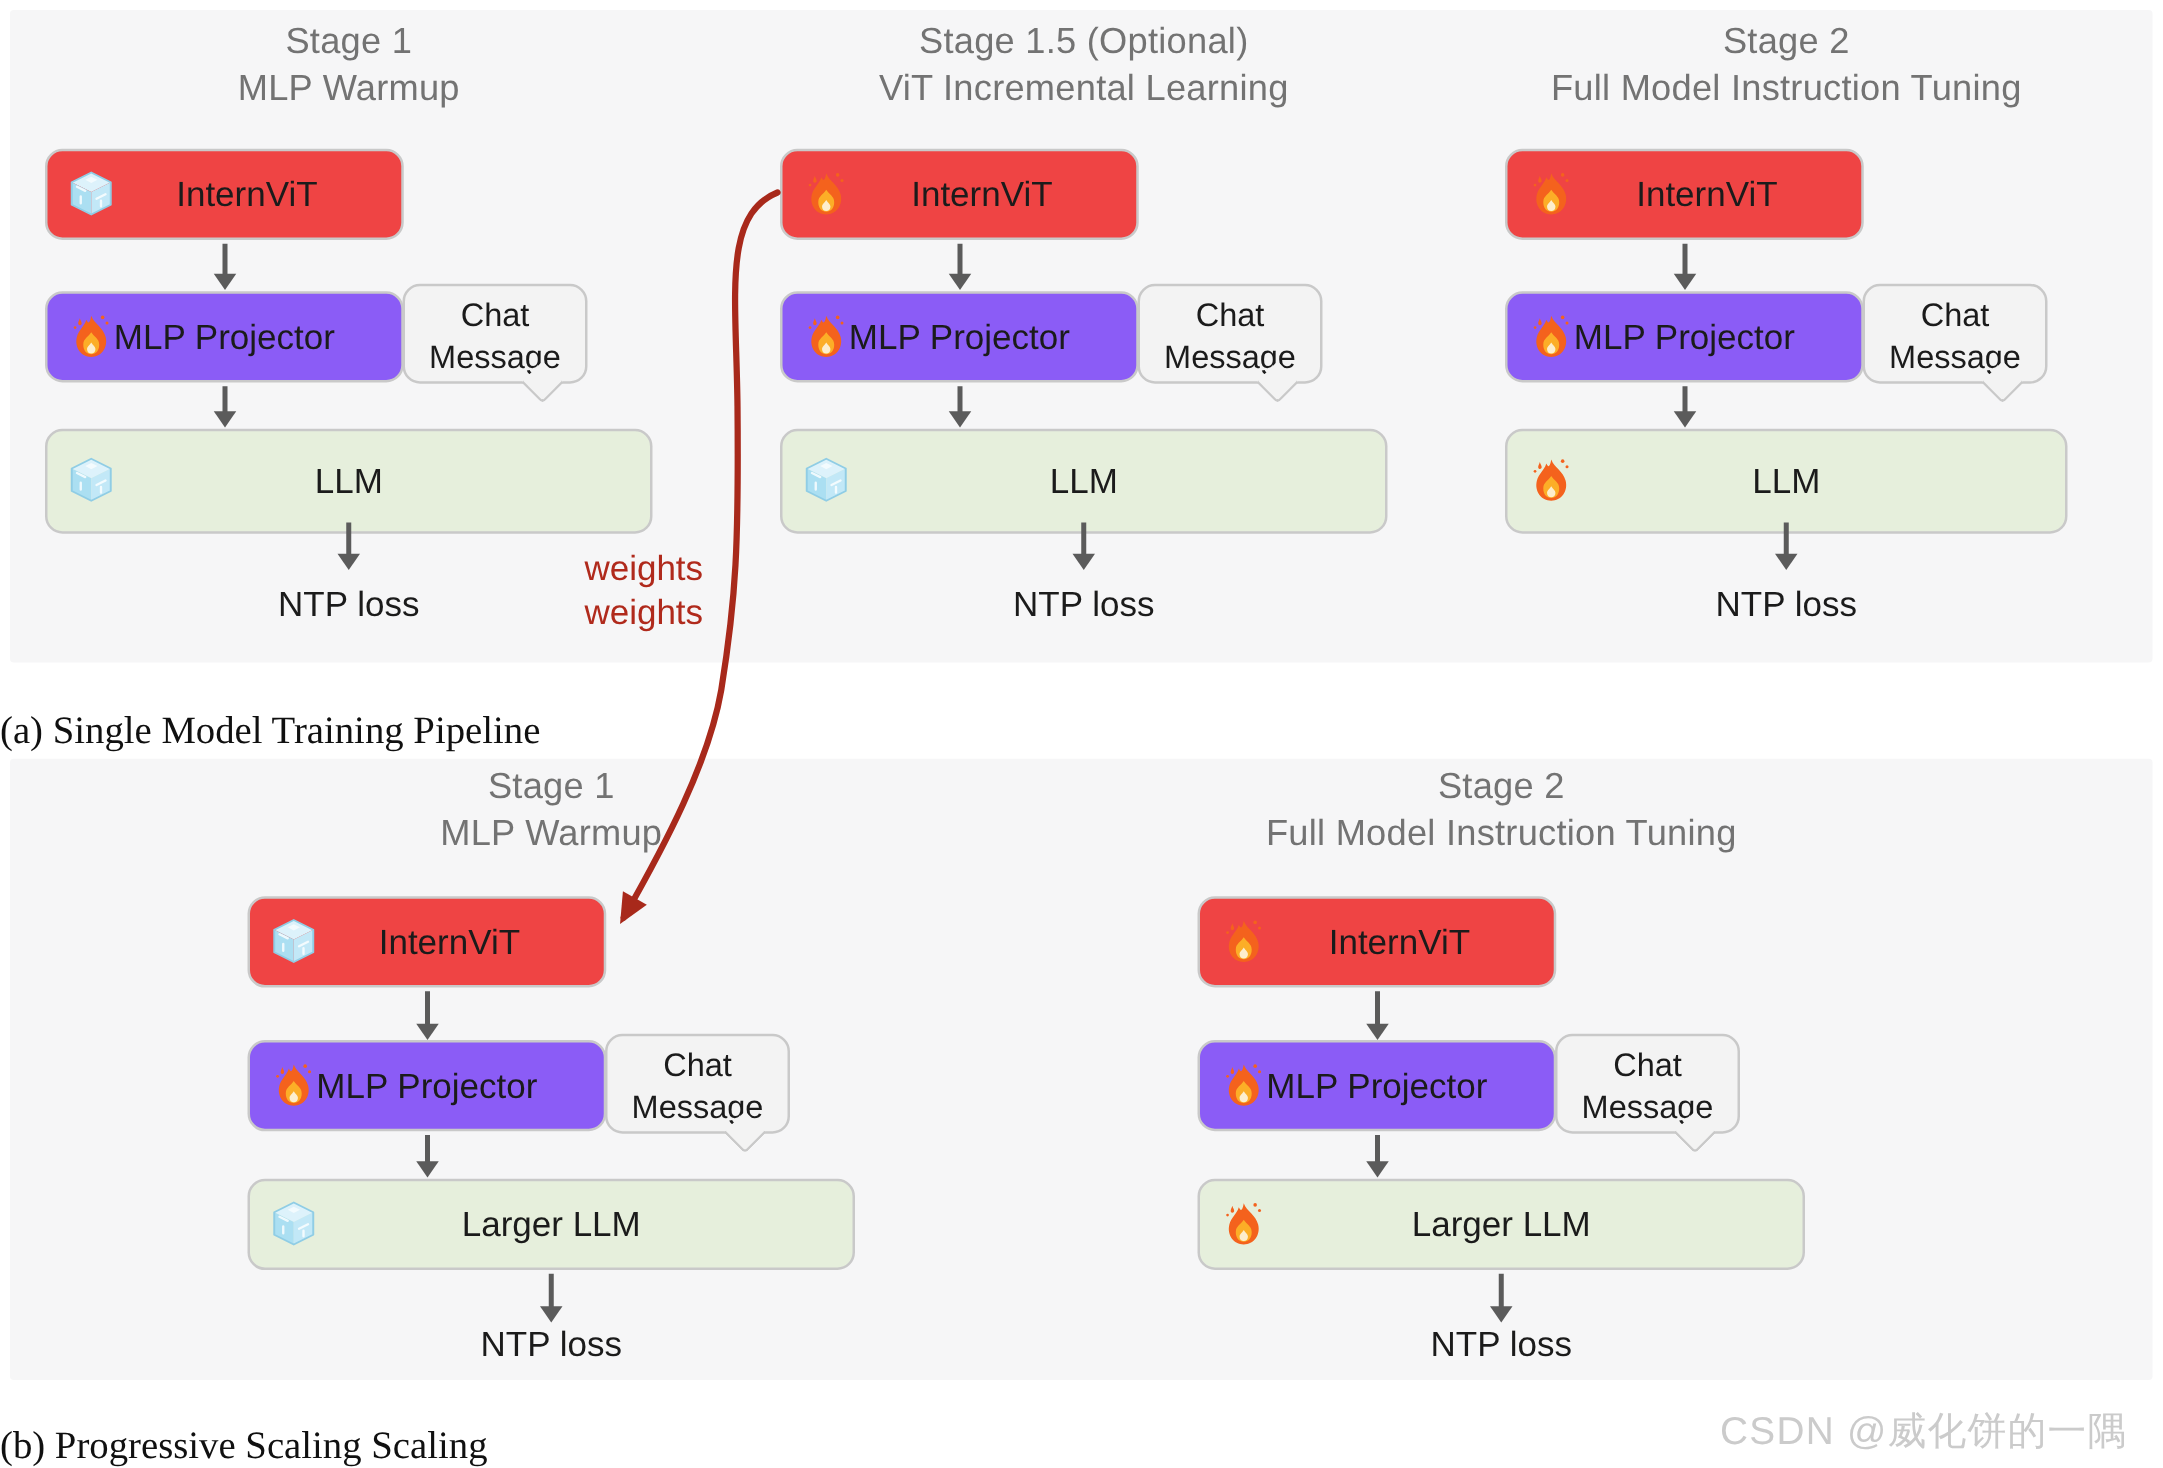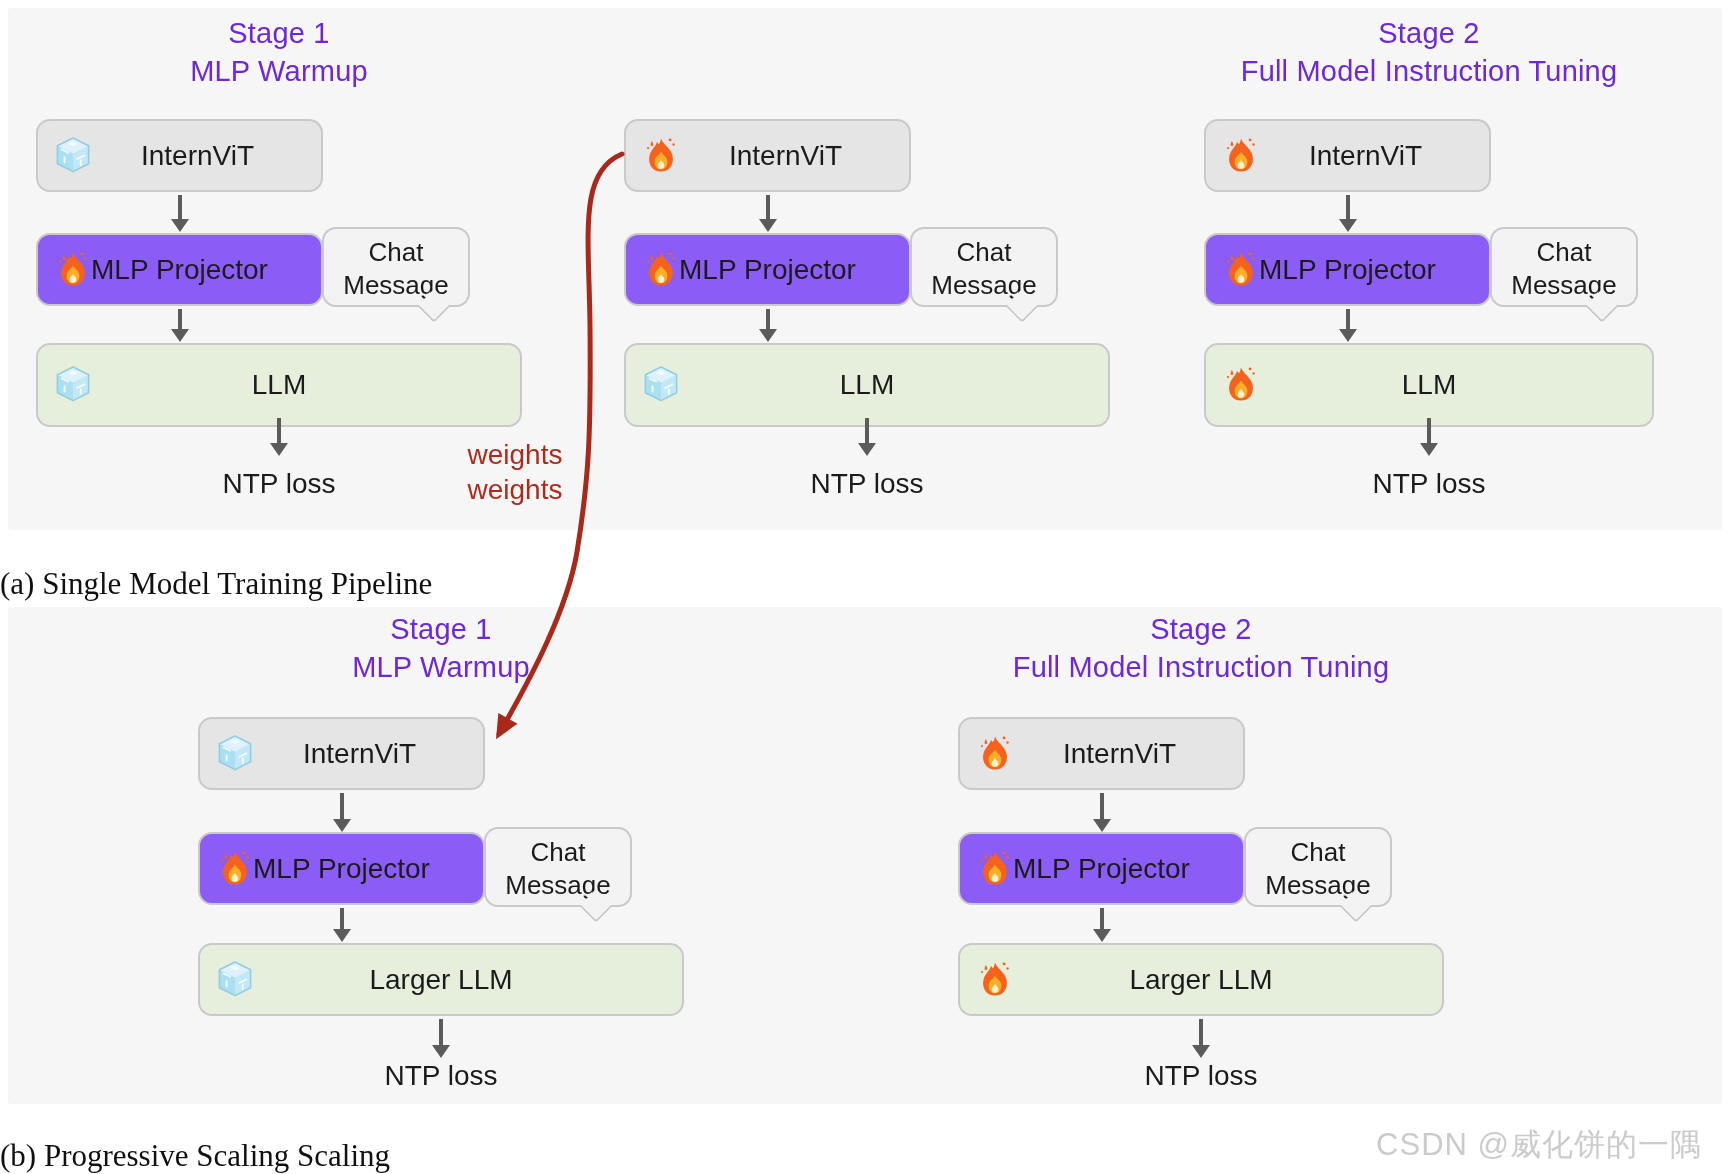--- a/index.html
+++ b/index.html
@@ -7,28 +7,28 @@
     position:relative;width:1730px;height:1174px;overflow:hidden;
     font-family:"Liberation Sans","DejaVu Sans",sans-serif;background:#ffffff;
   }
   .panel{position:absolute;left:8px;width:1714px;background:#f6f6f7;border-radius:3px;}
   #panel-a{top:8px;height:522px;}
   #panel-b{top:607px;height:497px;}
 
   .col{position:absolute;top:0;height:1174px;}
 
   .stage-title{position:absolute;width:100%;text-align:center;font-size:29px;line-height:38px;
-    color:#6d28d9;font-weight:500;letter-spacing:.2px;}
+    color:#737373;font-weight:500;letter-spacing:.2px;}
   .t-a{top:14px;} .t-b{top:610px;}
 
   .box{position:absolute;left:0;height:73px;box-sizing:border-box;border:2.5px solid #c9c9c9;
     border-radius:14px;display:flex;align-items:center;}
   .sm{width:287px;}
   .llm{width:100%;}
-  .vit{background:#e5e5e5;padding-left:36px;}
+  .vit{background:#ef4444;padding-left:36px;}
   .mlp{background:#8b5cf6;}
   .grn{background:#e6efdc;}
   .r1-a{top:119px;} .r2-a{top:233px;} .r3-a{top:343px;height:84px;}
   .r1-b{top:717px;} .r2-b{top:832px;} .r3-b{top:943px;}
 
   .lbl{width:100%;text-align:center;font-size:28px;color:#1b1b1b;font-weight:500;}
   .icon{position:absolute;left:13px;top:50%;transform:translateY(-50%);
     width:44px;height:48px;display:flex;align-items:center;justify-content:center;}
   .icon svg{width:44px;height:48px;display:block;}
 
@@ -128,20 +128,24 @@
     </div>
     <div class="bubble bub-a">
       <div>Chat</div>
       <div>Message</div>
     </div>
     <div class="varr va3-a" style="left:calc(50% - 2px);"></div>
     <div class="loss loss-a">NTP loss</div>
   </div>
 
   <div class="col" style="left:624px;width:486px;">
+    <div class="stage-title t-a">
+      <div>Stage 1.5 (Optional)</div>
+      <div>ViT Incremental Learning</div>
+    </div>
     <div class="box vit sm r1-a">
       <span class="icon">
           <svg aria-hidden="true">
             <use href="#icon-fire" xlink:href="#icon-fire"></use>
           </svg>
         </span>
       <span class="lbl">InternViT</span>
     </div>
     <div class="varr va1-a"></div>
     <div class="box mlp sm r2-a">

